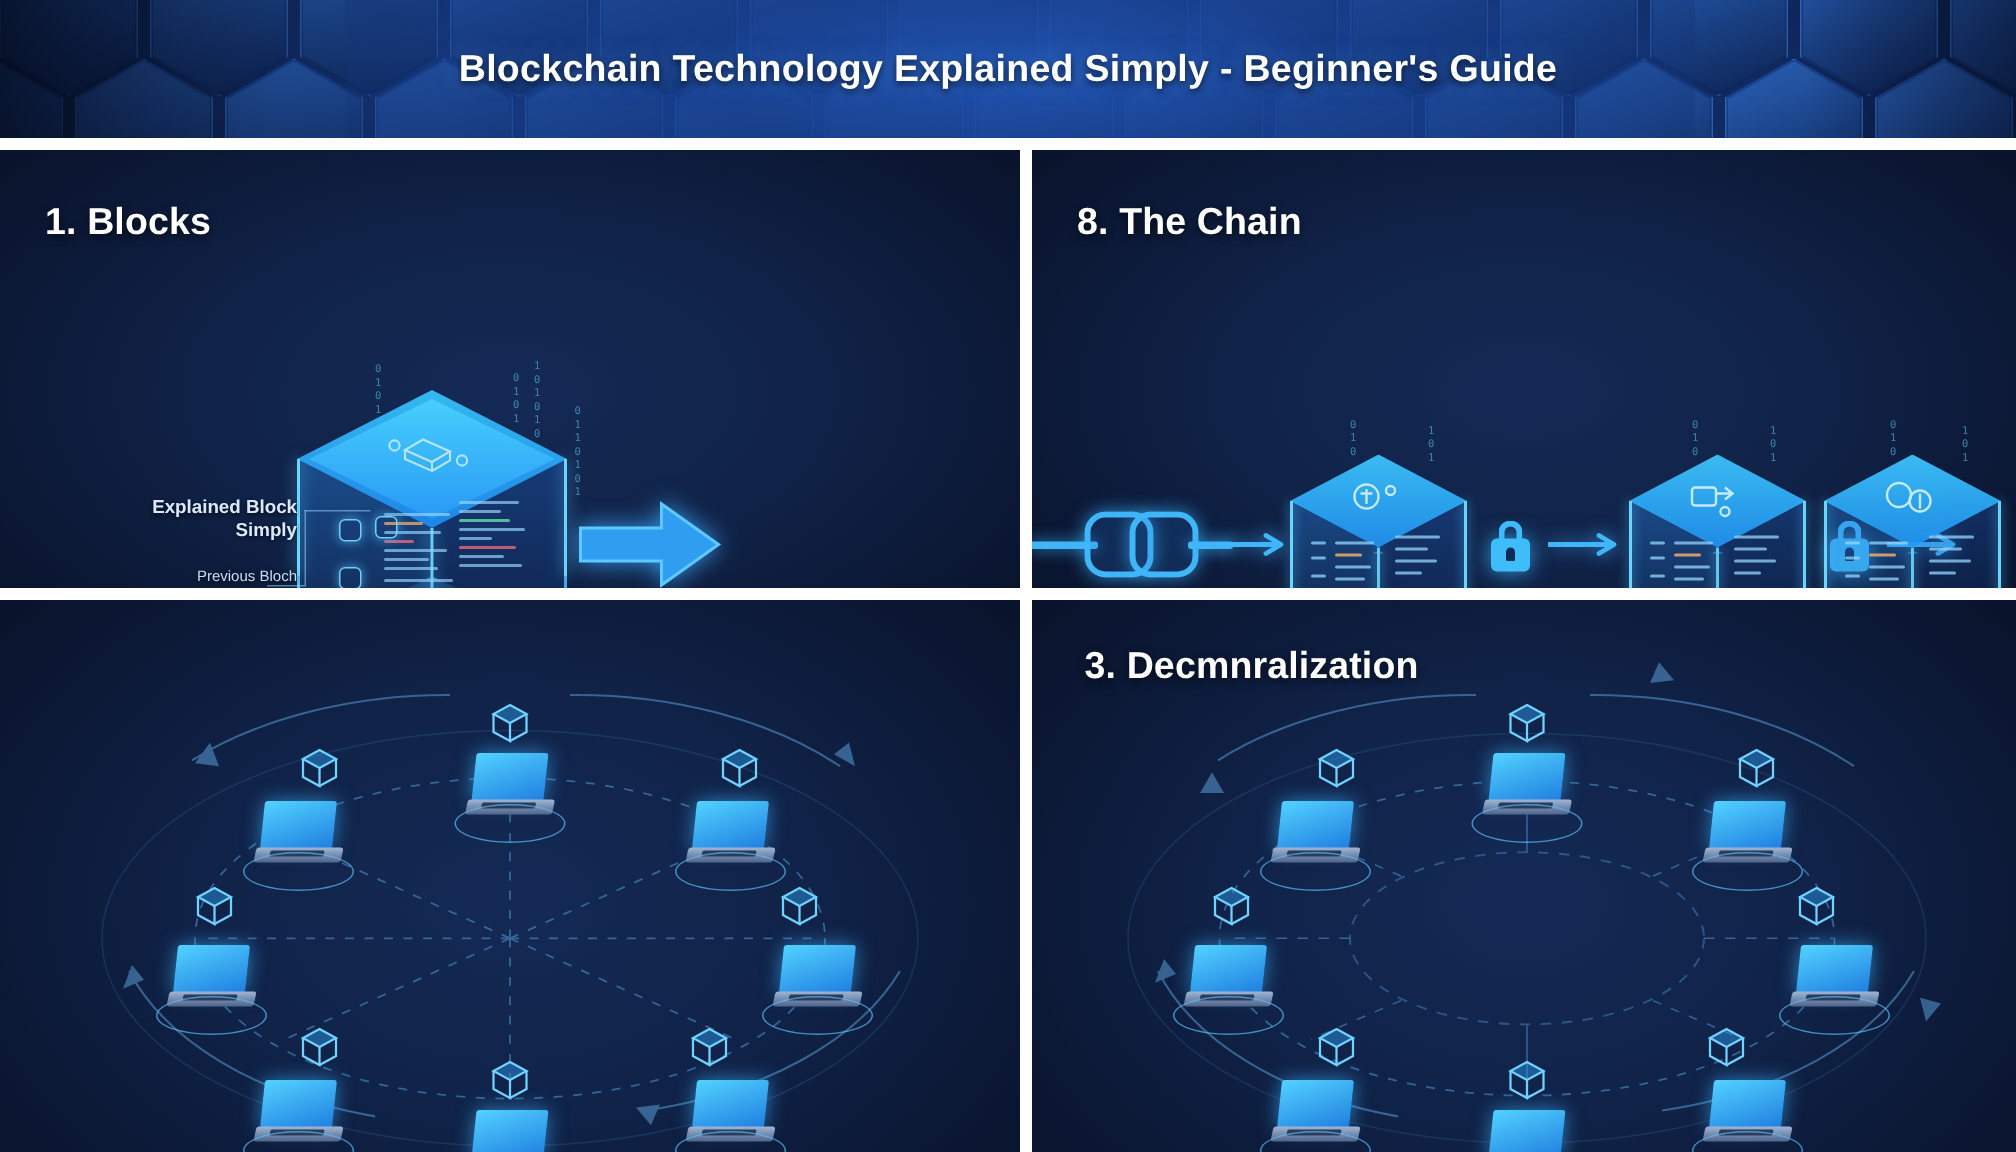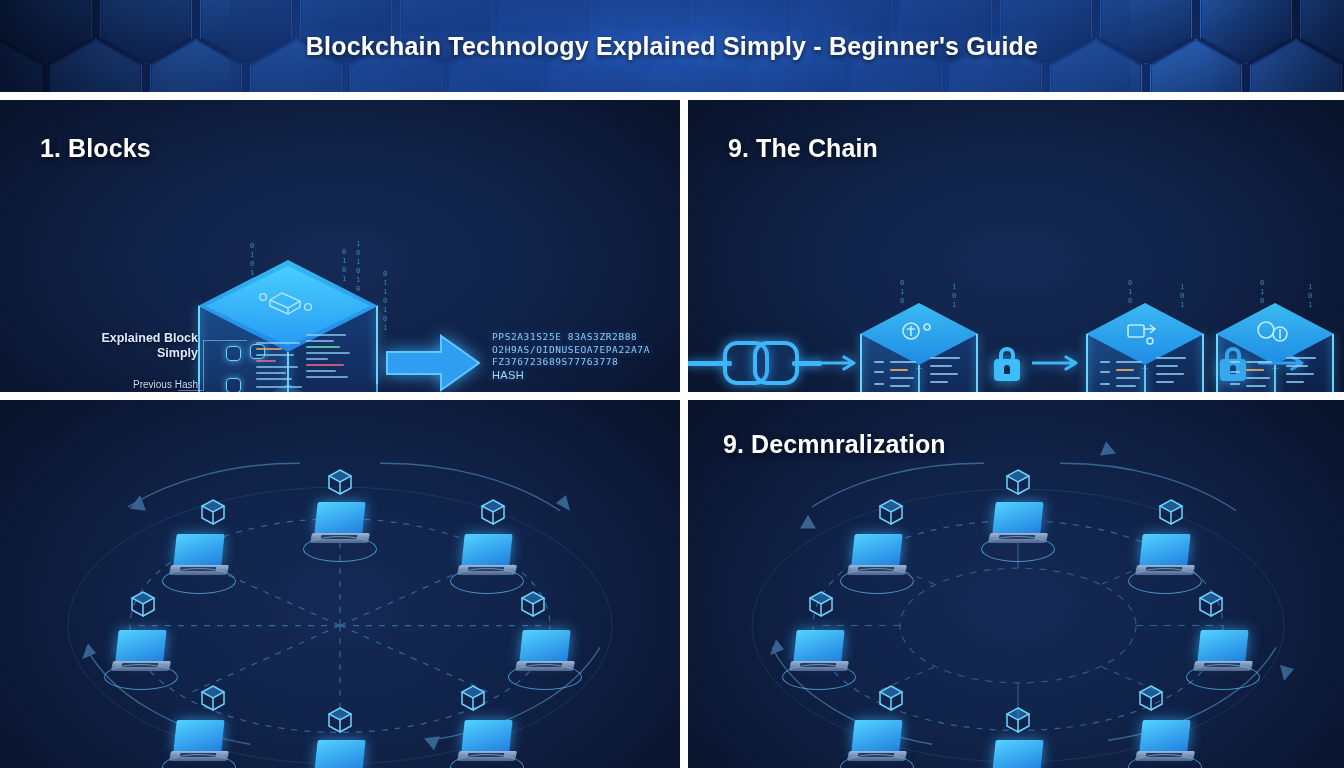--- a/index.html
+++ b/index.html
@@ -55,21 +55,21 @@
     position:relative; overflow:hidden;
     background:radial-gradient(ellipse 70% 90% at 50% 55%, #142a55 0%, #102247 45%, #0b1733 78%, #081127 100%);
     border:0;
   }
   .p1{ grid-column:1; grid-row:1; margin:4px 4px 4px 0; }
   .p2{ grid-column:2; grid-row:1; margin:4px 0 4px 4px; }
   .p3{ grid-column:1; grid-row:2; margin:4px 4px 0 0; }
   .p4{ grid-column:2; grid-row:2; margin:4px 0 0 4px; }
 
   .panel-title{
-    position:absolute; left:40px; top:34px;
+    position:absolute; left:30px; top:34px;
     color:#ffffff; font-size:25px; font-weight:bold; letter-spacing:.1px;
     text-shadow:0 2px 6px rgba(0,0,0,.6);
     z-index:9;
   }
   .p3 .panel-title, .p4 .panel-title{ top:30px; }
   .p4 .panel-title{ left:35px; }
 
   
   .p1-stage{ position:absolute; inset:0; }
   .cube{ position:absolute; left:198px; top:160px; width:180px; height:170px; }
@@ -337,39 +337,33 @@
         </div>
 
         <div class="lead-line" style="left:203px; top:240px; width:44px; height:1px;"></div>
         <div class="lead-line" style="left:203px; top:240px; width:1px; height:50px;"></div>
         <div class="lead-line" style="left:178px; top:290px; width:26px; height:1px;"></div>
 
         <div class="lbl-prevblock">
           <span>Explained Block</span><br>
           <span>Simply</span>
         </div>
-        <div class="lbl-prevhash">Previous Hash</div>
+        <div class="lbl-prevhash">Previous Bloch</div>
 
         <div class="arrow-big">
           <svg viewBox="0 0 96 62">
             <path d="M2 20 L56 20 L56 4 L94 31 L56 58 L56 42 L2 42 Z" fill="#2f9df0" stroke="#5fc8ff" stroke-width="2"></path>
           </svg>
         </div>
 
-        <div class="hashbox">
-          <div>PPS2A31S25E 83AS3ZR2B88</div>
-          <div>O2H9AS/OIDNUSEOA7EPA22A7A</div>
-          <div>FZ376723689S77763778</div>
-          <div class="hash-word">HASH</div>
-        </div>
       </div>
     </div>
 
     <div class="panel p2">
-      <div class="panel-title">9. The Chain</div>
+      <div class="panel-title">8. The Chain</div>
 
       <div class="chainrow">
 
         <div class="hline" style="left:-2px; top:66px; width:46px;"></div>
         <div class="chain-link">
           <div class="ring a"></div>
           <div class="ring b"></div>
         </div>
         <div class="hline" style="left:104px; top:66px; width:30px;"></div>
 
@@ -665,21 +659,21 @@
                 <path d="M4 10 v12 l11 6 v-12"></path>
                 <path d="M26 10 v12 l-11 6"></path>
               </g>
             </svg>
         </div>
 
       </div>
     </div>
 
     <div class="panel p4">
-      <div class="panel-title">9. Decmnralization</div>
+      <div class="panel-title">3. Decmnralization</div>
 
       <div class="net">
         <svg class="netlines" viewBox="0 0 656 372" preserveAspectRatio="none">
           <g stroke="#4f9ad8" fill="none" opacity=".55">
             <ellipse cx="330" cy="228" rx="205" ry="106" stroke-dasharray="6 7" stroke-width="1.2"></ellipse>
             <ellipse cx="330" cy="228" rx="266" ry="138" stroke-width="1" opacity=".3"></ellipse>
             <ellipse cx="330" cy="228" rx="118" ry="58" stroke-dasharray="7 7" stroke-width="1.3" opacity=".75"></ellipse>
             <path d="M330 170 L330 132"></path>
             <path d="M330 286 L330 324"></path>
             <path d="M212 228 L128 228" stroke-dasharray="7 7"></path>

